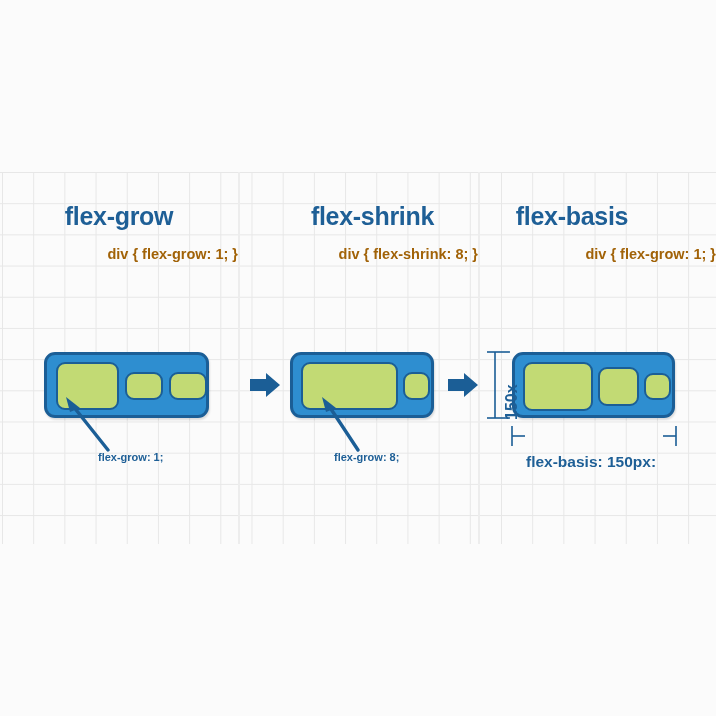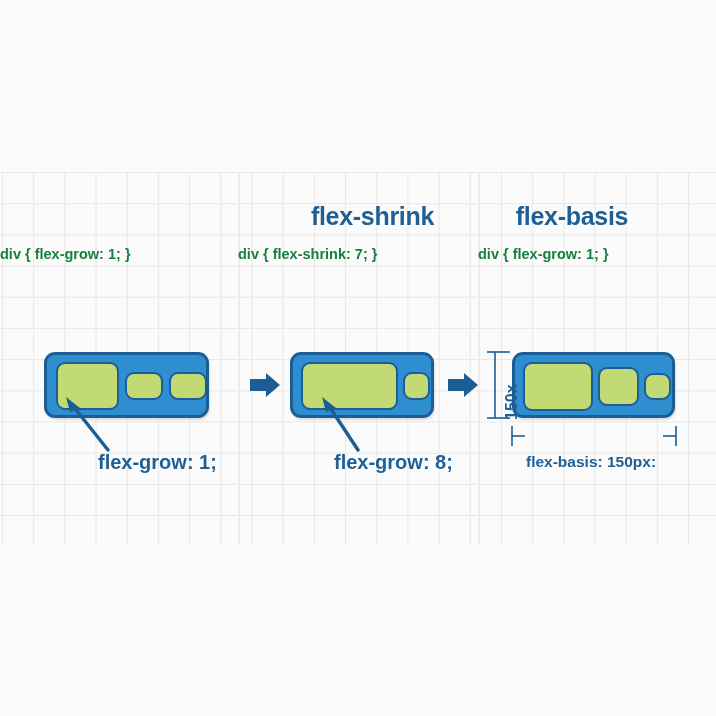--- a/index.html
+++ b/index.html
@@ -52,22 +52,22 @@
     position: absolute;
     text-align: center;
     color: #1e5f96;
     font-weight: bold;
     font-size: 25px;
     letter-spacing: -0.3px;
     white-space: nowrap;
   }
   .panel-sub {
     position: absolute;
-    text-align: left;
-    color: #15803d;
+    text-align: right;
+    color: #a16207;
     font-weight: bold;
     font-size: 14.5px;
     white-space: nowrap;
   }
 
   .t1 { left: 0px;   top: 202px; width: 238px; }
   .t2 { left: 238px; top: 202px; width: 269px; }
   .t3 { left: 478px; top: 202px; width: 188px; }
   .s1 { left: 0px;   top: 246px; width: 238px; }
   .s2 { left: 238px; top: 246px; width: 240px; }
@@ -114,21 +114,21 @@
     height: 26px;
   }
   .a1 { left: 250px; top: 372px; }
   .a2 { left: 448px; top: 372px; }
 
   
   .callout-label {
     position: absolute;
     color: #1e5f96;
     font-weight: bold;
-    font-size: 20px;
+    font-size: 11px;
     white-space: nowrap;
   }
   .cl1 { left: 98px;  top: 451px; }
   .cl2 { left: 334px; top: 451px; }
 
   .callout-arrow {
     position: absolute;
   }
   .ca1 { left: 62px;  top: 396px; width: 48px; height: 56px; }
   .ca2 { left: 318px; top: 396px; width: 42px; height: 56px; }
@@ -159,40 +159,41 @@
 </style>
 </head>
 <body>
 
 <div id="stage">
 
   <div class="grid-band"></div>
   <div class="panel-divider d1"></div>
   <div class="panel-divider d2"></div>
 
+  <div class="panel-title t1">flex-grow</div>
   <div class="panel-sub s1">div { flex-grow: 1; }</div>
 
   <div class="flex-container c1">
     <div class="flex-item i1"></div>
     <div class="flex-item i2"></div>
     <div class="flex-item i3"></div>
   </div>
 
   <svg class="callout-arrow ca1" viewBox="0 0 48 56">
     <path d="M46 54 L11 10" stroke="#1b5e96" stroke-width="3.4" fill="none" stroke-linecap="round"></path>
     <path d="M4 1 L18 12 L8 16 Z" fill="#1b5e96"></path>
   </svg>
   <div class="callout-label cl1">flex-grow: 1;</div>
 
   <svg class="step-arrow a1" viewBox="0 0 30 26">
     <path d="M0 7 L16 7 L16 1 L30 13 L16 25 L16 19 L0 19 Z" fill="#1b5e96"></path>
   </svg>
 
   <div class="panel-title t2">flex-shrink</div>
-  <div class="panel-sub s2">div { flex-shrink: 7; }</div>
+  <div class="panel-sub s2">div { flex-shrink: 8; }</div>
 
   <div class="flex-container c2">
     <div class="flex-item i1"></div>
     <div class="flex-item i2"></div>
   </div>
 
   <svg class="callout-arrow ca2" viewBox="0 0 42 56">
     <path d="M40 54 L11 10" stroke="#1b5e96" stroke-width="3.4" fill="none" stroke-linecap="round"></path>
     <path d="M4 1 L18 12 L8 16 Z" fill="#1b5e96"></path>
   </svg>

